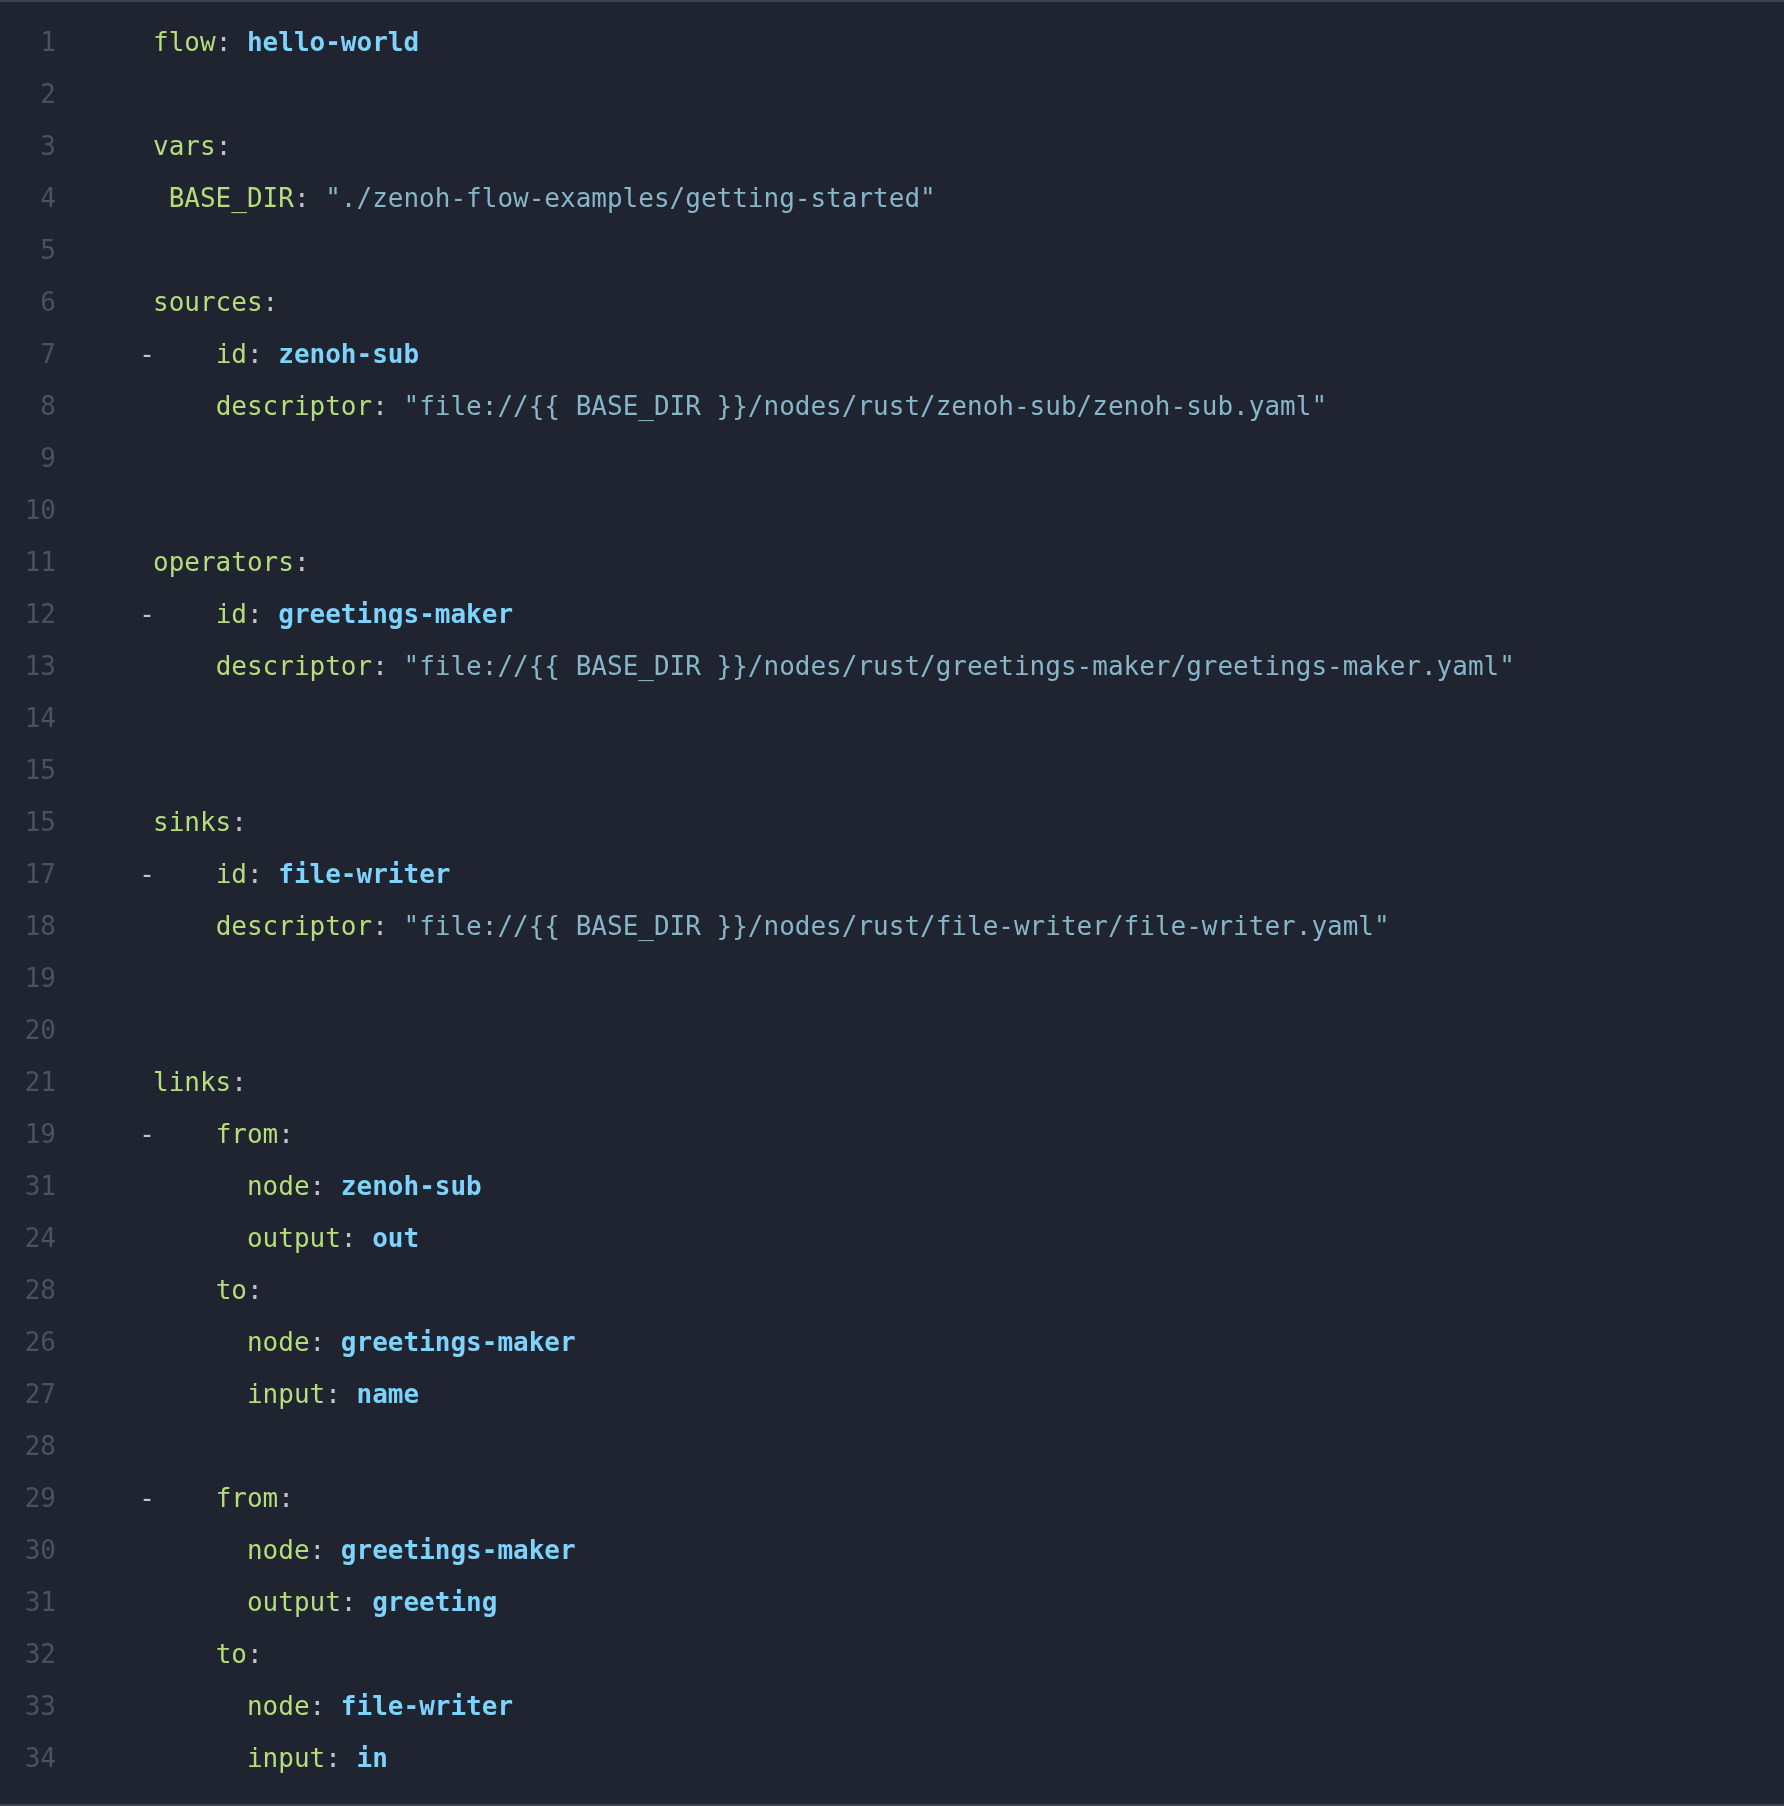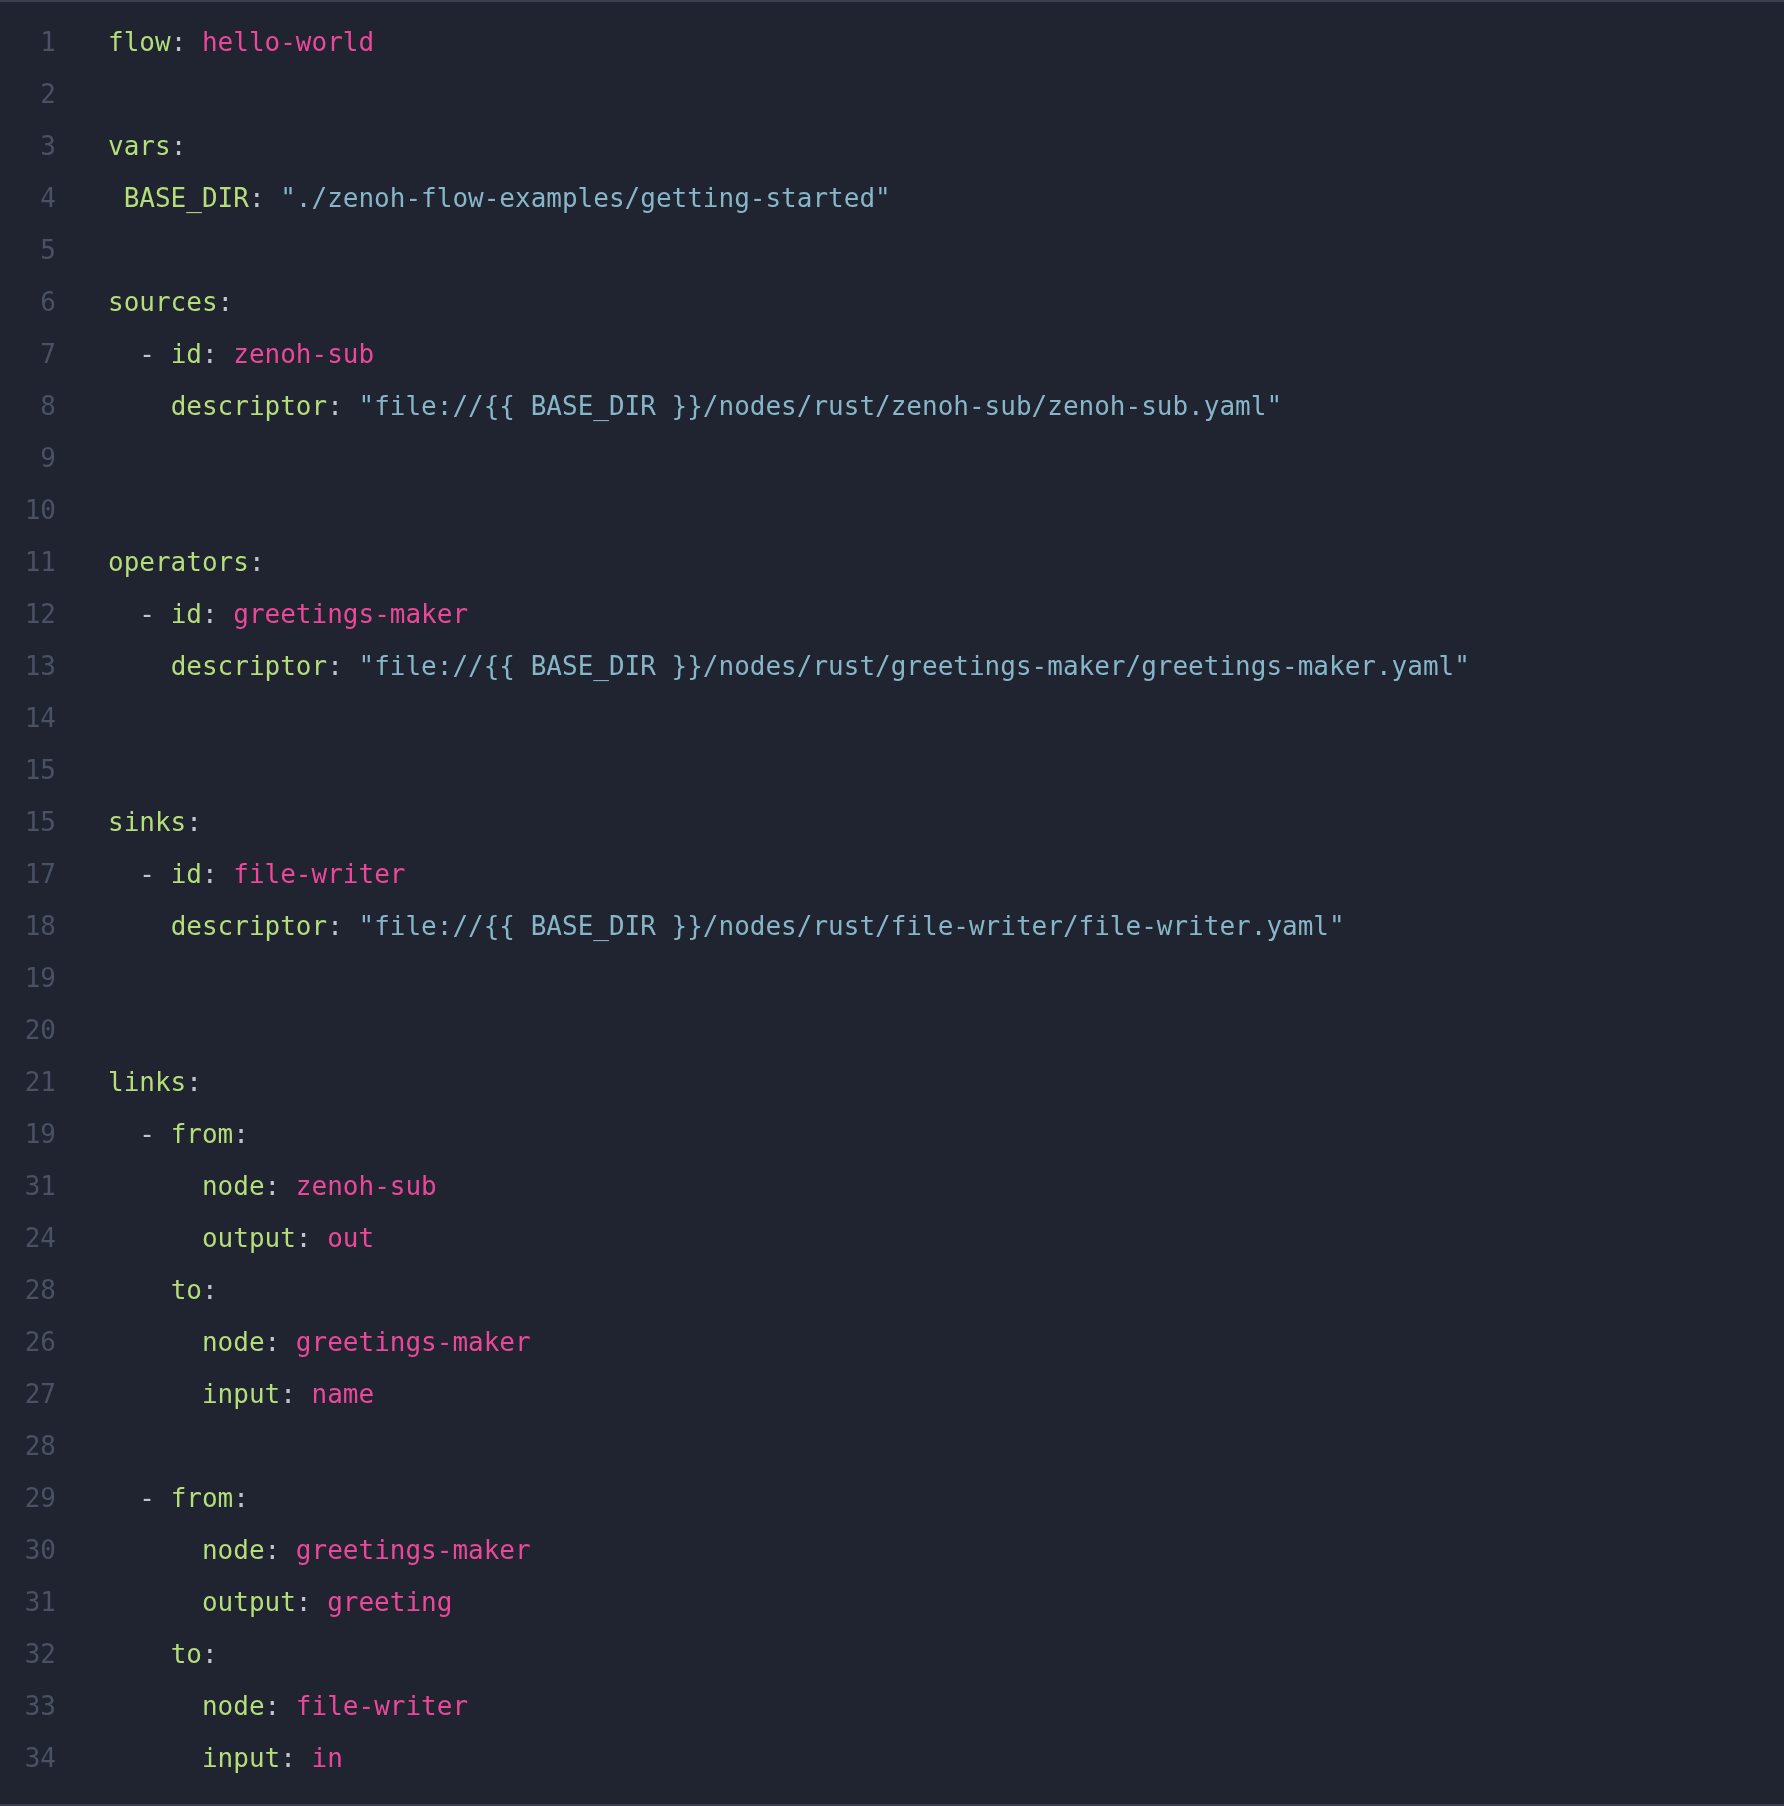--- a/index.html
+++ b/index.html
@@ -37,24 +37,24 @@
     flex: 1 1 auto;
     padding-top: 14px;
     padding-left: 34px;
     color: #b0b6c3;
     white-space: pre;
   }
   .code .line {
     height: 52px;
     line-height: 52px;
   }
-  .key   { color: #b5dd7a; }   
+  .key   { color: #b5dd7a; margin-left: 45px; }   
   .str   { color: #86b6c8; }   
   .punct { color: #bfc3cc; }   
-  .plain { color: #ec4899; }   
+  .plain { color: #7dd3fc; font-weight: bold; }   
 </style>
 </head>
 <body>
 
 <div class="editor">
   <div class="gutter" id="gutter">
       <div class="ln">1</div>
       <div class="ln">2</div>
       <div class="ln">3</div>
       <div class="ln">4</div>

